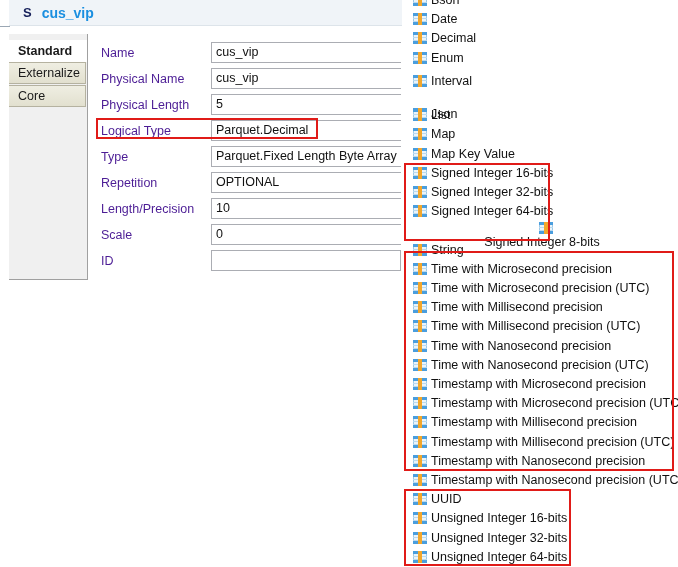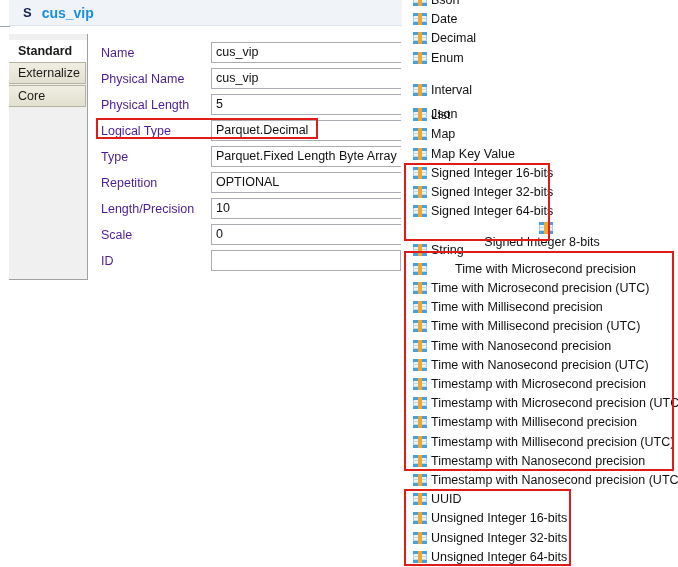--- a/index.html
+++ b/index.html
@@ -272,21 +272,21 @@
       <span class="tbl-icon">
         <span class="body"></span>
         <span class="ln1"></span>
         <span class="ln2"></span>
         <span class="bar-top"></span>
         <span class="bar-bot"></span>
         <span class="col"></span>
       </span>
       <span class="lbl">Enum</span>
     </div>
-    <div class="list-item" style="top: 80px; text-align: right;">
+    <div class="list-item" style="top: 71px; text-align: right;">
       <span class="tbl-icon">
         <span class="body"></span>
         <span class="ln1"></span>
         <span class="ln2"></span>
         <span class="bar-top"></span>
         <span class="bar-bot"></span>
         <span class="col"></span>
       </span>
       <span class="lbl">Interval</span>
     </div>
@@ -382,21 +382,21 @@
       <span class="tbl-icon">
         <span class="body"></span>
         <span class="ln1"></span>
         <span class="ln2"></span>
         <span class="bar-top"></span>
         <span class="bar-bot"></span>
         <span class="col"></span>
       </span>
       <span class="lbl">String</span>
     </div>
-    <div class="list-item" style="top: 259.3px; gap: 24px;">
+    <div class="list-item" style="top: 259.3px;">
       <span class="tbl-icon">
         <span class="body"></span>
         <span class="ln1"></span>
         <span class="ln2"></span>
         <span class="bar-top"></span>
         <span class="bar-bot"></span>
         <span class="col"></span>
       </span>
       <span class="lbl">Time with Microsecond precision</span>
     </div>

